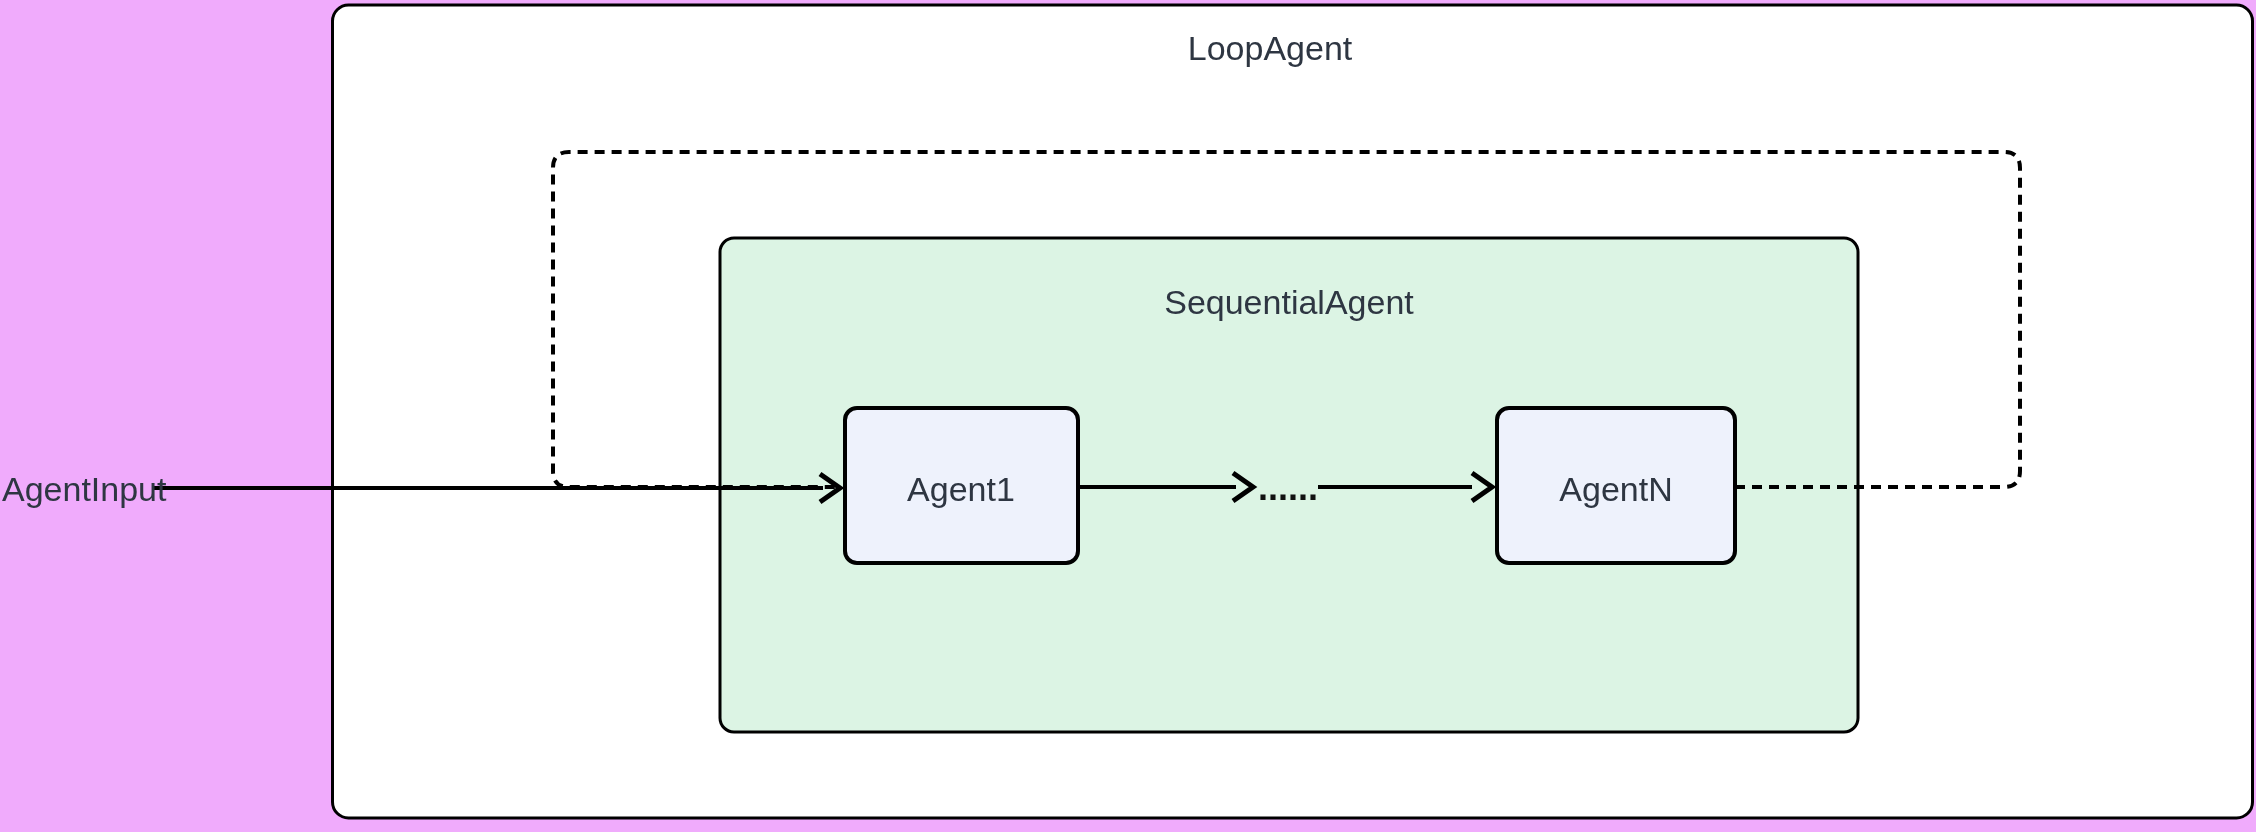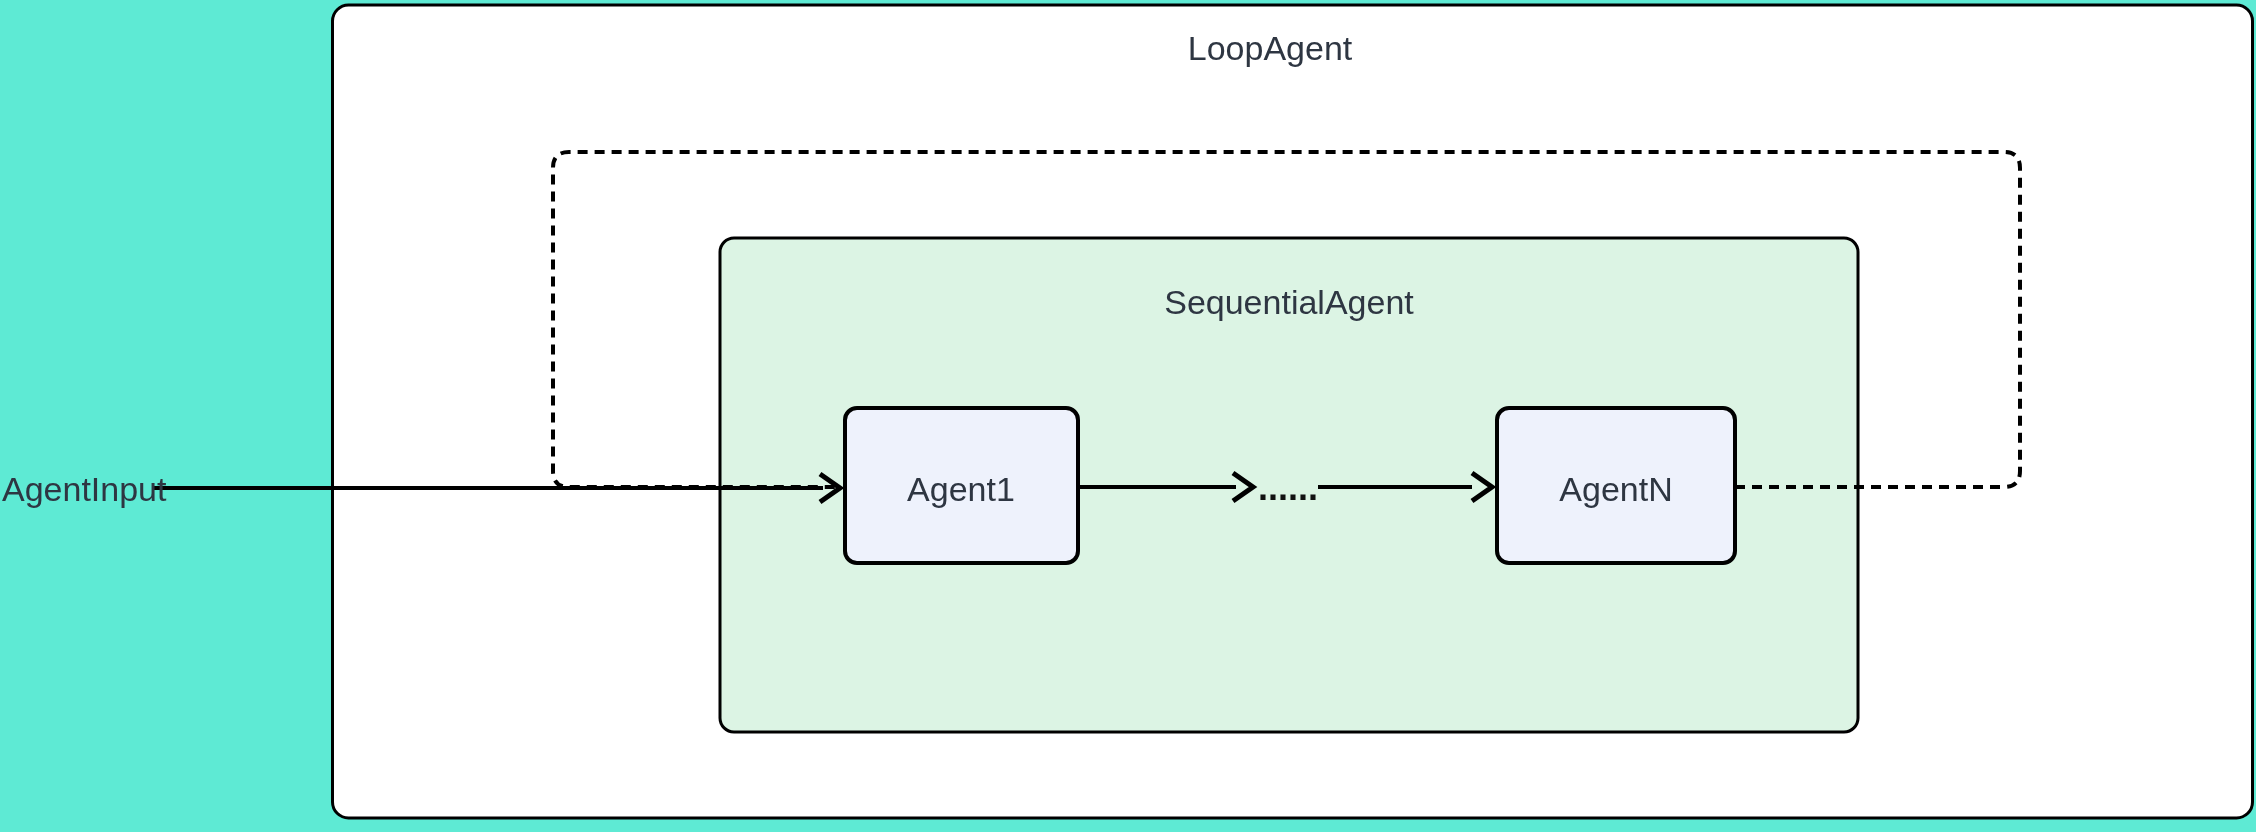--- a/index.html
+++ b/index.html
@@ -4,21 +4,21 @@
 <style>
   html, body {
     margin: 0;
     padding: 0;
     background: #ffffff;
   }
   .stage {
     position: relative;
     width: 2256px;
     height: 832px;
-    background: #5eead4;
+    background: #f0abfc;
     overflow: hidden;
   }
   svg.diagram {
     position: absolute;
     left: 0;
     top: 0;
     display: block;
   }
   text {
     font-family: "Liberation Sans", sans-serif;

